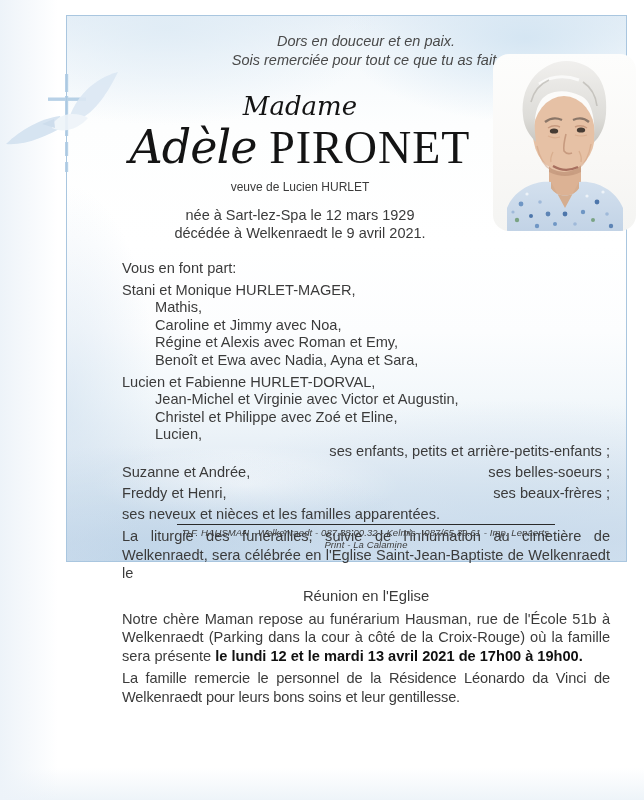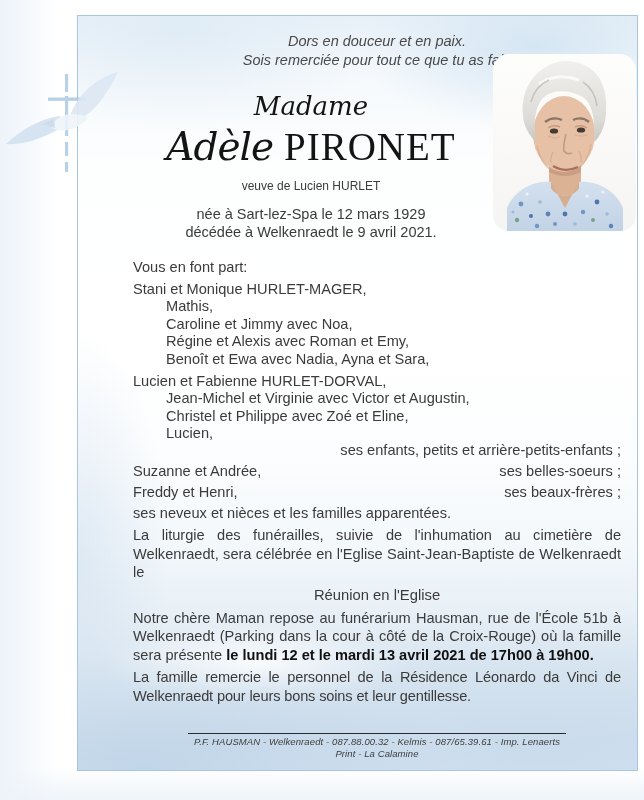--- a/index.html
+++ b/index.html
@@ -8,40 +8,39 @@
     position:relative; width:644px; height:800px; margin:0 auto;
     background:
       linear-gradient(90deg, #edf3f9 0%, rgba(255,255,255,0) 9%),
       linear-gradient(0deg, #eef4f9 0%, rgba(255,255,255,0) 4%),
       #ffffff;
     overflow:hidden;
     font-family:"Liberation Sans", sans-serif;
     color:#3b3b3b;
   }
   .card {
-    position:absolute; left:66px; top:15px; width:561px; height:756px;
+    position:absolute; left:66px; top:15px; width:561px; height:547px;
     border:1px solid #a9c6df;
     background-color:#fdfdfe;
     background-image:
       radial-gradient(ellipse 260px 120px at 82% 4%, rgba(210,228,242,0.9), rgba(210,228,242,0) 70%),
       radial-gradient(ellipse 300px 140px at 18% 2%, rgba(222,235,245,0.85), rgba(222,235,245,0) 70%),
       radial-gradient(ellipse 130px 320px at 0% 72%, rgba(205,222,238,0.55), rgba(205,222,238,0) 70%),
       radial-gradient(ellipse 420px 160px at 12% 100%, rgba(186,209,230,0.75), rgba(186,209,230,0) 72%),
       radial-gradient(ellipse 500px 200px at 82% 98%, rgba(198,217,235,0.7), rgba(198,217,235,0) 75%),
       radial-gradient(ellipse 220px 55px at 32% 86%, rgba(255,255,255,0.85), rgba(255,255,255,0) 70%),
       linear-gradient(180deg, #e9f1f8 0%, #f5f9fc 7%, #fdfefe 20%, #ffffff 42%, #fcfdfe 58%, #f3f8fb 70%, #e7eff6 80%, #dbe7f1 88%, #d2e0ee 96%, #d5e3f0 100%);
-    margin-left: 11px;
   }
   .content { position:absolute; left:0; top:0; right:0; bottom:0; padding:16px 16px 0 55px; }
 
   .epigraph { text-align:center; font-style:italic; font-size:14.5px; line-height:19px; color:#4a4a4a; }
 
   .header-block { width:356px; text-align:center; margin-top:21px; color:#141414; }
   .madame { font-family:"DejaVu Serif", serif; font-style:italic; font-size:26px; line-height:30px; }
-  .name-line { font-size:39px; line-height:52px; white-space:nowrap; }
+  .name-line { font-size:46px; line-height:52px; white-space:nowrap; }
   .first-name { font-family:"DejaVu Serif", serif; font-style:italic; letter-spacing:-1px; }
   .last-name { font-family:"Liberation Serif", serif; letter-spacing:1px; }
   .widow-line { font-size:12px; line-height:19px; margin-top:4px; color:#3b3b3b; }
   .birth-block { margin-top:9px; font-size:14.5px; line-height:18px; color:#3b3b3b; }
 
   .photo-wrap { position:absolute; top:54px; right:8px; width:143px; height:177px; }
 
   .intro-line { margin-top:17px; font-size:14.6px; line-height:18px; }
   .fam-group { margin-top:5px; font-size:14.6px; line-height:17.4px; }
   .fam-group.first { margin-top:6px; }

